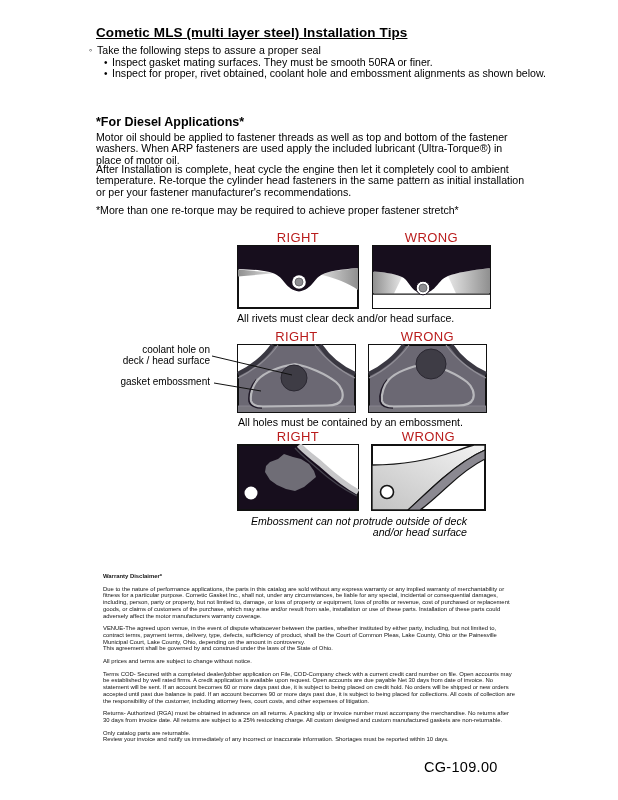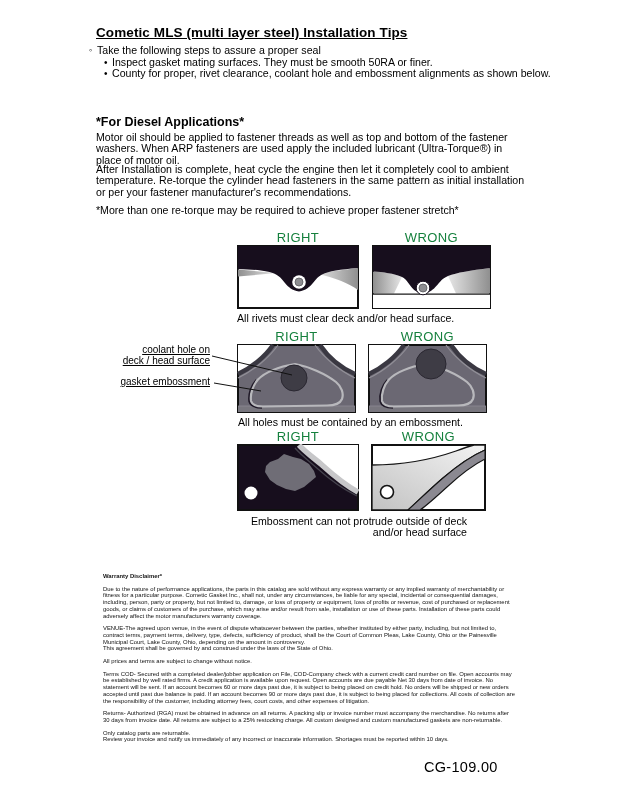--- a/index.html
+++ b/index.html
@@ -19,33 +19,33 @@
   .tip.l2 .b{font-size:10px;width:8px;}
   
   .diesel-h{left:96px;top:115px;font-size:12.5px;font-weight:bold;}
   .para{font-size:10.6px;line-height:11.4px;width:430px;}
   .p1{left:96px;top:132px;}
   .p2{left:96px;top:164px;}
   .pnote{left:96px;top:205px;}
   
   .dset{display:flex;}
   .dcol{display:flex;flex-direction:column;align-items:center;}
-  .dlabel{font-size:13px;font-weight:500;letter-spacing:.4px;line-height:15px;color:#15803d;}
+  .dlabel{font-size:13px;font-weight:500;letter-spacing:.4px;line-height:15px;color:#b91c1c;}
   .set1{left:237px;top:230px;}
   .set1 .gap{width:13px;}
   .set2{left:237px;top:329px;}
   .set2 .gap{width:12px;}
   .set3{left:237px;top:429px;}
   .set3 .gap{width:12px;}
   .dcaption{font-size:10.6px;line-height:11.2px;margin-top:2px;text-align:right;}
   .cap1{left:237px;top:311px;}
   .cap2{left:238px;top:415px;}
-  .cap3{left:237px;top:514px;width:230px;}
-  
-  .callout{font-size:10px;line-height:11px;text-align:right;color:#000;text-decoration:underline;}
+  .cap3{left:237px;top:514px;width:230px;font-style:italic;}
+  
+  .callout{font-size:10px;line-height:11px;text-align:right;color:#000;}
   .co-coolant{left:104px;top:344px;width:106px;}
   .co-emboss{left:98px;top:376px;width:112px;}
   #leader-lines{left:0;top:0;pointer-events:none;}
   
   .disclaimer{left:103px;top:573px;width:413px;font-size:5.9px;line-height:6.7px;color:#111;}
   .disclaimer .dh{font-weight:bold;margin-bottom:6px;}
   .disclaimer p{margin:0 0 6px 0;}
   .disclaimer p span{display:block;}
   
   .footer-code{left:388px;top:759px;font-size:14.5px;letter-spacing:.3px;margin-left:36px;}
@@ -69,21 +69,21 @@
         <stop offset="1" stop-color="#f3f3f3"></stop>
     </linearGradient>
   </defs>
 </svg>
 
 <div class="abs title">Cometic MLS (multi layer steel) Installation Tips</div>
 
 <div class="abs tips">
   <div class="tip l1"><span class="b">◦</span><span>Take the following steps to assure a proper seal</span></div>
   <div class="tip l2"><span class="b">•</span><span>Inspect gasket mating surfaces.  They must be smooth 50RA or finer.</span></div>
-  <div class="tip l2"><span class="b">•</span><span>County for proper, rivet clearance, coolant hole and embossment alignments as shown below.</span></div>
+  <div class="tip l2"><span class="b">•</span><span>Inspect for proper, rivet obtained, coolant hole and embossment alignments as shown below.</span></div>
 </div>
 
 <div class="abs diesel-h">*For Diesel Applications*</div>
 <div class="abs para p1">Motor oil should be applied to fastener threads as well as top and bottom of the fastener washers. When ARP fasteners are used apply the included lubricant (Ultra-Torque®) in place of motor oil.</div>
 <div class="abs para p2">After Installation is complete, heat cycle the engine then let it completely cool to ambient temperature. Re-torque the cylinder head fasteners in the same pattern as initial installation or per your fastener manufacturer's recommendations.</div>
 <div class="abs para pnote">*More than one re-torque may be required to achieve proper fastener stretch*</div>
 
 <div class="abs dset set1">
   <div class="dcol">
     <div class="dlabel">RIGHT</div>

